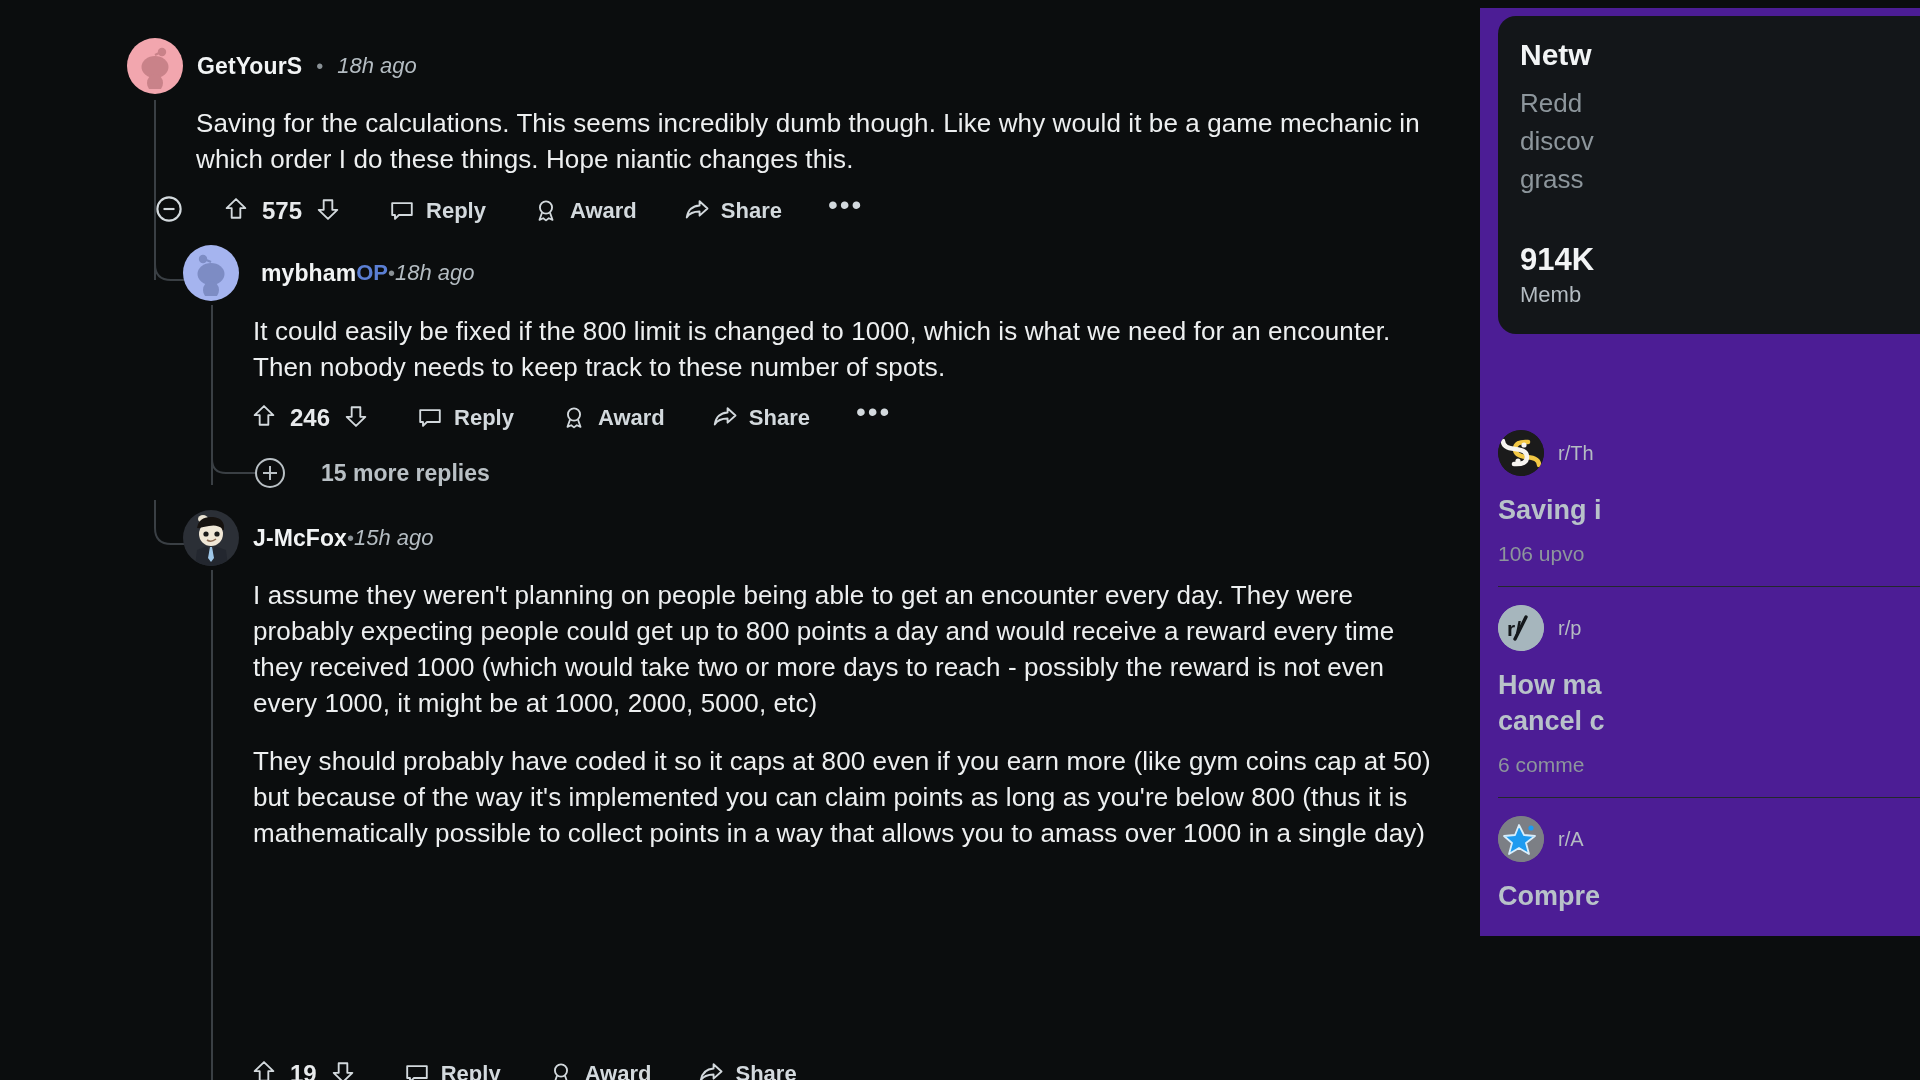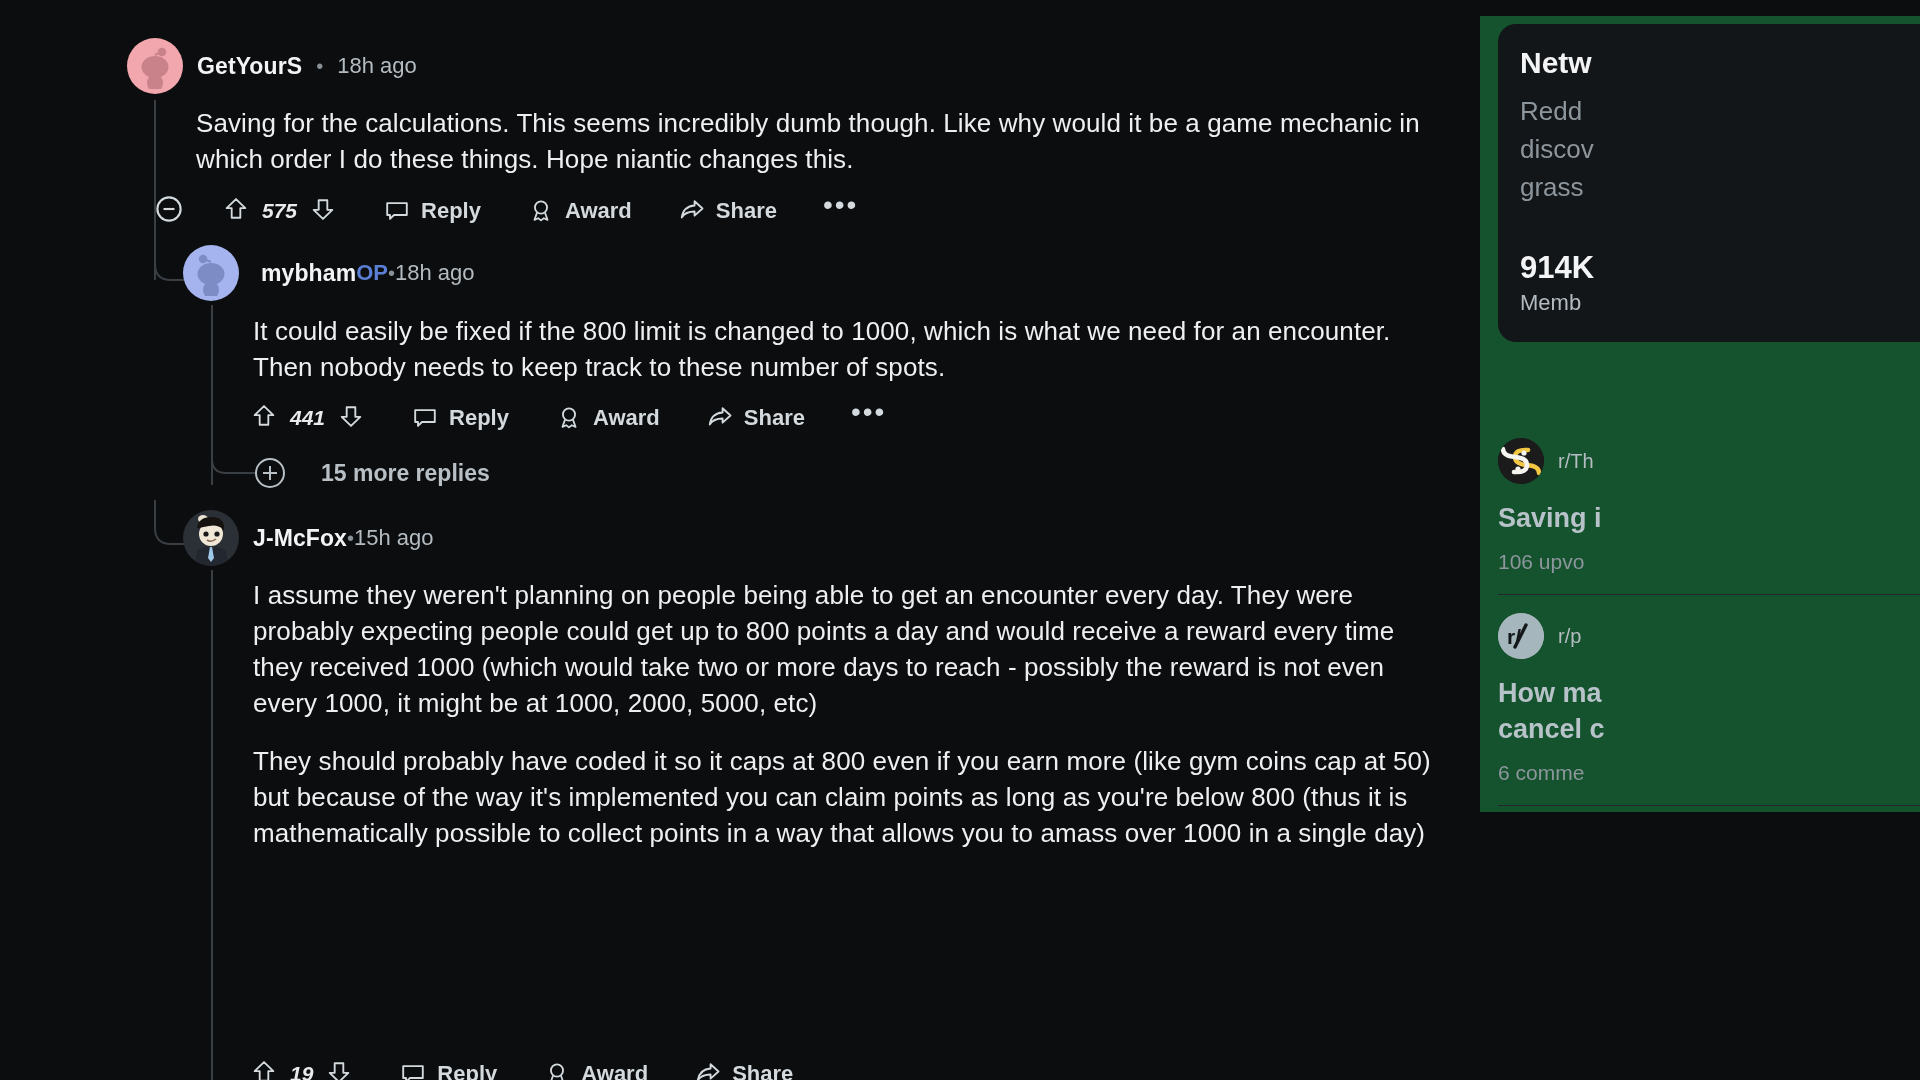--- a/index.html
+++ b/index.html
@@ -35,36 +35,36 @@
   .snoo { position:absolute; left:50%; top:50%; transform:translate(-50%,-50%); }
 
   .hdr {
     display:flex; align-items:center; gap:14px;
   }
   .uname {
     font-size:23px; font-weight:bold; color:#f2f4f5; letter-spacing:.1px;
   }
   .op-badge { font-size:22px; color:#5b7fd4; font-weight:600; }
   .dot { color:#8a9196; font-size:20px; }
-  .ago { font-size:22px; color:#b4bcc2; }
+  .ago { font-size:22px; color:#b4bcc2;font-style:italic; }
 
   .body-txt {
     font-size:26px; line-height:36px; color:#edeff0;
     letter-spacing:.1px;
   }
   .body-txt p + p { margin-top:22px; }
 
   
   .actions { display:flex; align-items:center; }
   .act {
     display:flex; align-items:center; gap:10px;
     color:#d3d9dd; font-size:22px; font-weight:600;
   }
   .votes { display:flex; align-items:center; gap:12px; }
-  .score { font-size:21px; font-weight:bold; color:#e8eaec;font-style:italic; }
+  .score { font-size:24px; font-weight:bold; color:#e8eaec; }
   .dots { font-size:28px; color:#d3d9dd; letter-spacing:2px; line-height:10px; }
 
   
   .rail {
     position:absolute; width:2px; background:#3a3f44;
   }
   .curve { position:absolute; }
 
   
   .more-row { display:flex; align-items:center; gap:16px; }
@@ -74,23 +74,23 @@
   }
   .plus-circle:before, .plus-circle:after {
     content:""; position:absolute; background:#b9c0c5;
   }
   .plus-circle:before { left:6px; top:12px; width:14px; height:2px; }
   .plus-circle:after  { left:12px; top:6px; width:2px; height:14px; }
   .more-txt { font-size:23px; color:#b9c0c5; font-weight:600; }
 
   
   .sidebar {
-    position:absolute; left:1480px; top:16px;
-    width:440px; height:796px;
-    background:#14532d;
+    position:absolute; left:1480px; top:8px;
+    width:440px; height:928px;
+    background:#4c1d95;
   }
   .side-card {
     background:#131619; border-radius:18px;
     margin:8px 0 0 18px; width:460px;
     padding:22px 22px 26px 22px;
   }
   .side-title { font-size:30px; font-weight:bold; color:#f2f4f5; margin-bottom:12px;}
   .side-desc { font-size:26px; line-height:38px; color:#8d969c; }
   .side-stat-num { font-size:31px; font-weight:bold; color:#f2f4f5; }
   .side-stat-lbl { font-size:22px; color:#b4bcc2; margin-top:4px; }
@@ -214,21 +214,21 @@
       </div>
 
       <div class="actions" style="position:absolute; left:250px; top:402px;">
 
         <div class="votes">
           <span>
             <svg width="28" height="28" viewBox="0 0 24 24" fill="none">
               <path d="M12 3.5 L20 11.3 h-4.3 v8.2 h-7.4 v-8.2 H4 Z" stroke="#d3d9dd" stroke-width="1.6" stroke-linejoin="round"></path>
             </svg>
           </span>
-          <span class="score">441</span>
+          <span class="score">246</span>
           <span>
             <svg width="28" height="28" viewBox="0 0 24 24" fill="none">
               <path d="M12 20.5 L20 12.7 h-4.3 V4.5 h-7.4 v8.2 H4 Z" stroke="#d3d9dd" stroke-width="1.6" stroke-linejoin="round"></path>
             </svg>
           </span>
         </div>
 
         <div class="act" style="margin-left:46px;">
           <svg width="28" height="28" viewBox="0 0 24 24" fill="none">
             <path d="M3.6 5.2 h16.8 v10.2 h-11 l-3.4 3.4 v-3.4 H3.6 Z" stroke="#d3d9dd" stroke-width="1.6" stroke-linejoin="round"></path>

